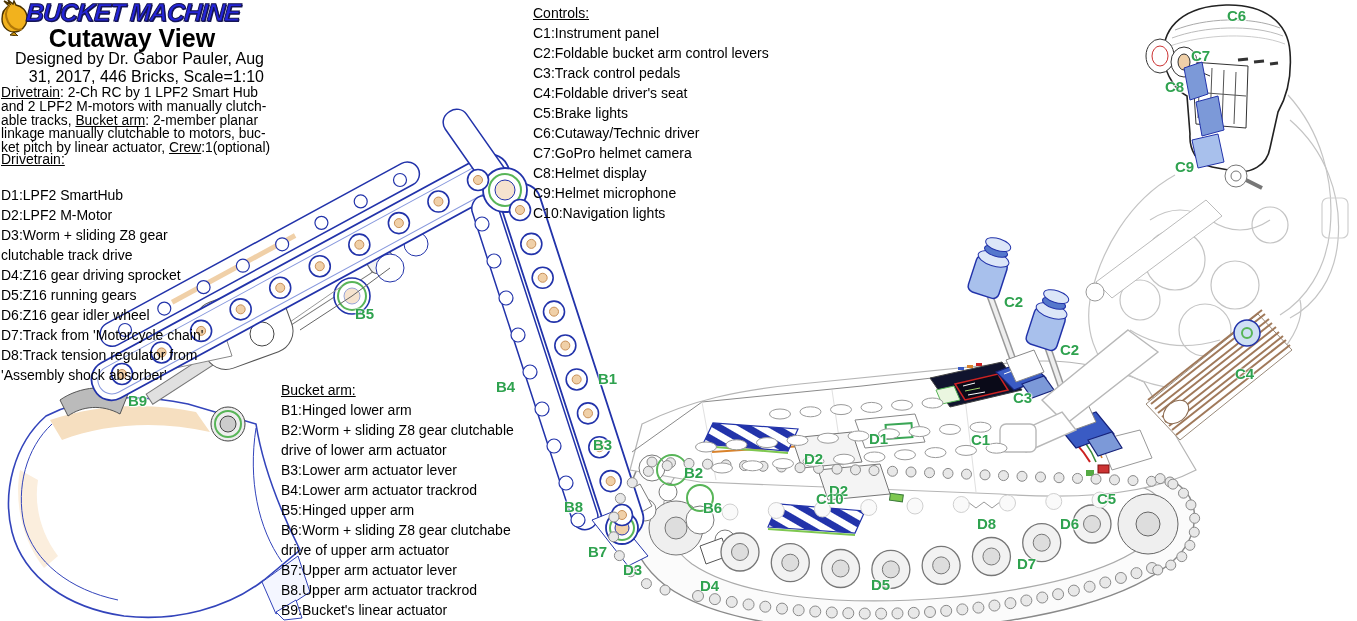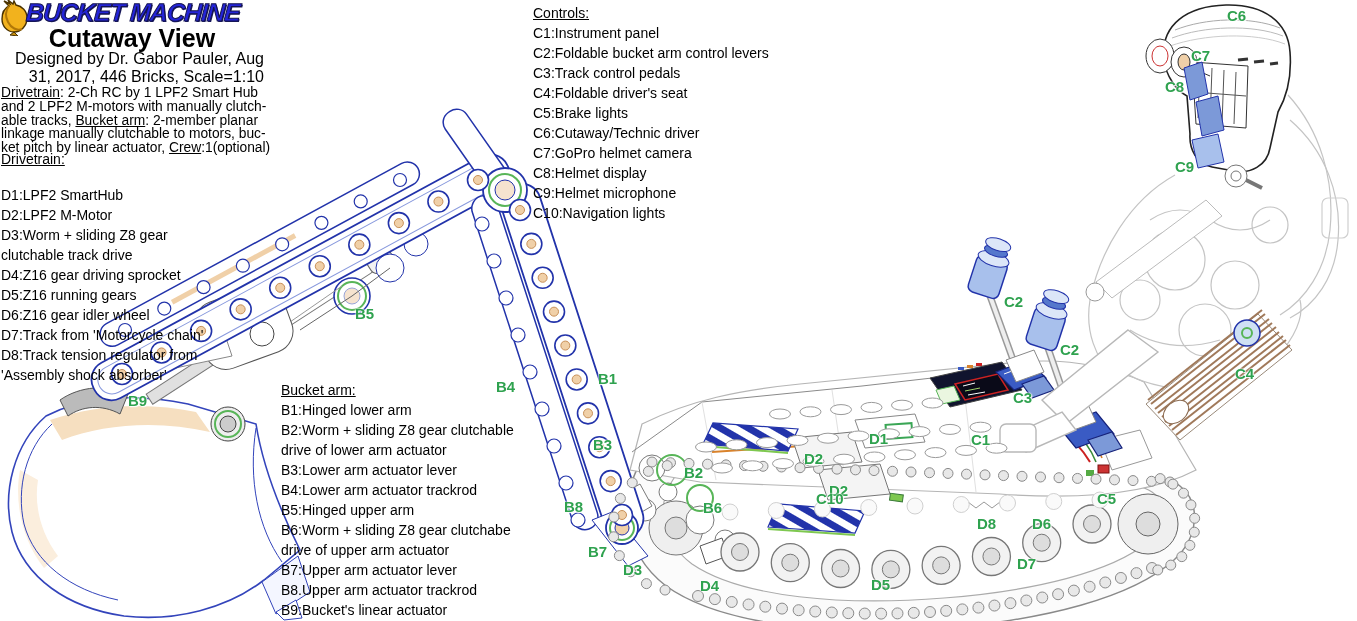--- a/index.html
+++ b/index.html
@@ -563,21 +563,21 @@
     <div class="callout" style="left: 588px; top: 543px;">B7</div>
     <div class="callout" style="left: 623px; top: 561px;">D3</div>
     <div class="callout" style="left: 684px; top: 464px;">B2</div>
     <div class="callout" style="left: 703px; top: 489px; margin-top: 10px;">B6</div>
     <div class="callout" style="left: 804px; top: 450px;">D2</div>
     <div class="callout" style="left: 829px; top: 482px;">D2</div>
     <div class="callout" style="left: 869px; top: 430px;">D1</div>
     <div class="callout" style="left: 971px; top: 431px;">C1</div>
     <div class="callout" style="left: 816px; top: 490px;">C10</div>
     <div class="callout" style="left: 977px; top: 515px;">D8</div>
-    <div class="callout" style="left: 1032px; top: 515px;">D6</div>
+    <div class="callout" style="left: 1060px; top: 515px;">D6</div>
     <div class="callout" style="left: 1017px; top: 555px;">D7</div>
     <div class="callout" style="left: 871px; top: 576px;">D5</div>
     <div class="callout" style="left: 700px; top: 577px;">D4</div>
     <div class="callout" style="left: 1013px; top: 389px;">C3</div>
     <div class="callout" style="left: 1097px; top: 482px; margin-top: 8px;">C5</div>
     <div class="callout" style="left: 1004px; top: 293px;">C2</div>
     <div class="callout" style="left: 1060px; top: 341px;">C2</div>
     <div class="callout" style="left: 1191px; top: 365px; margin-left: 44px;">C4</div>
     <div class="callout" style="left: 1227px; top: 7px;">C6</div>
     <div class="callout" style="left: 1191px; top: 47px;">C7</div>

